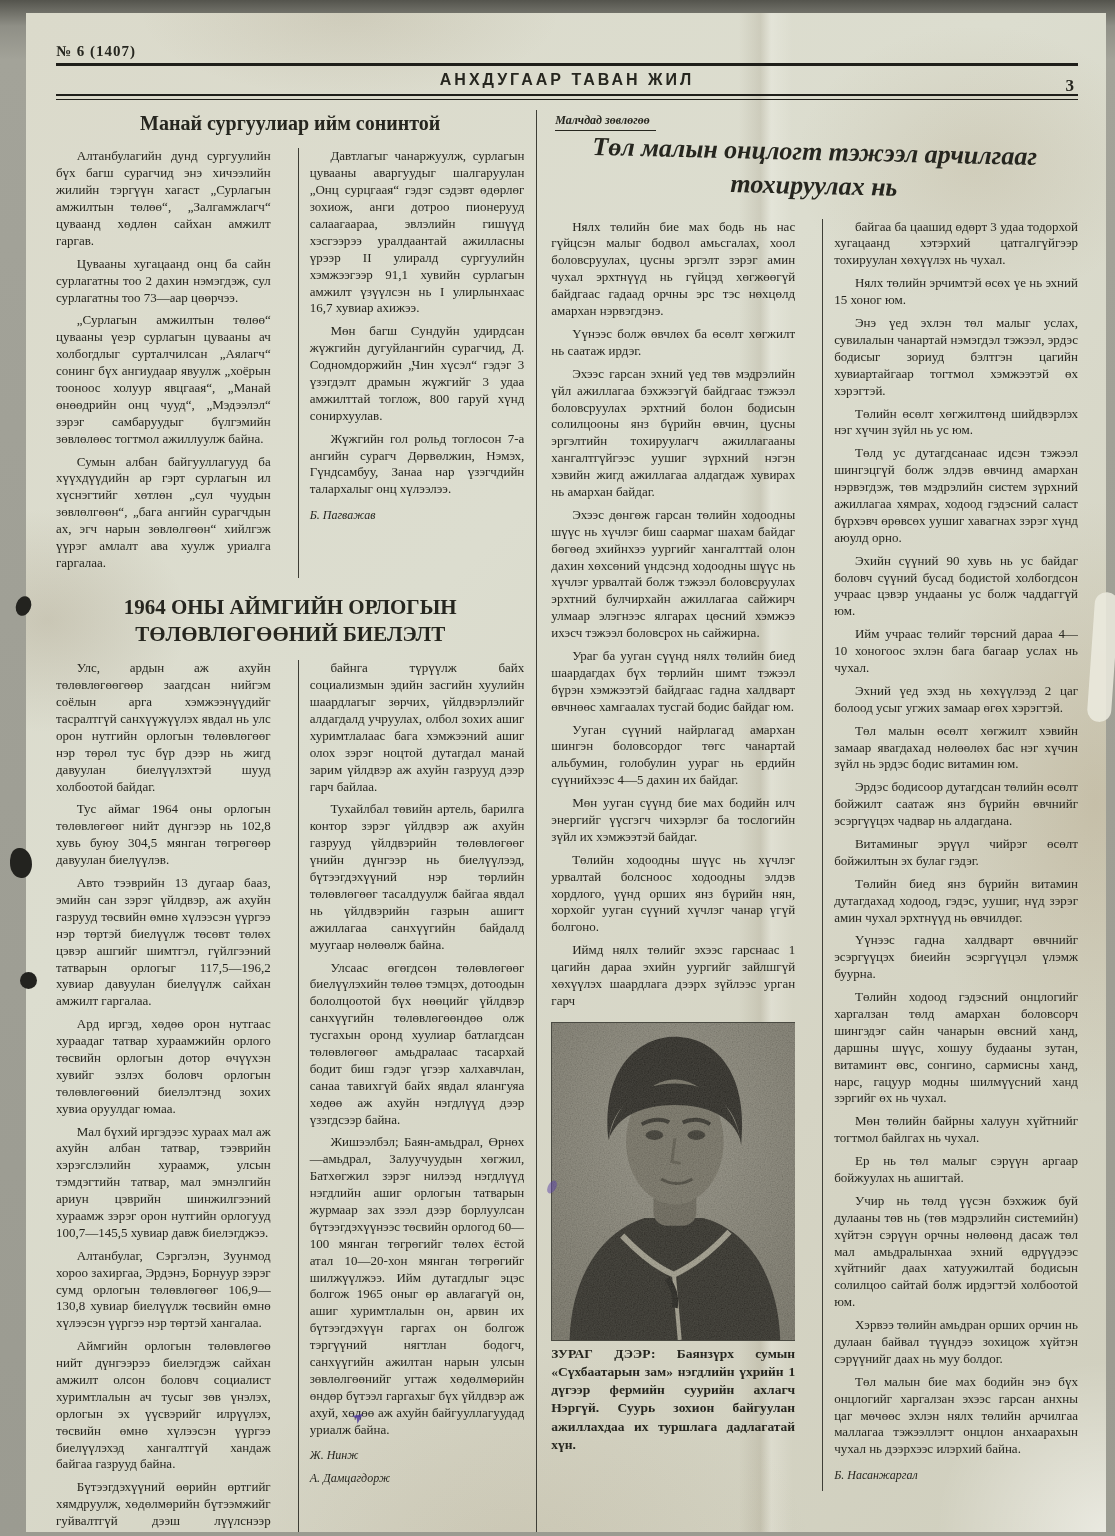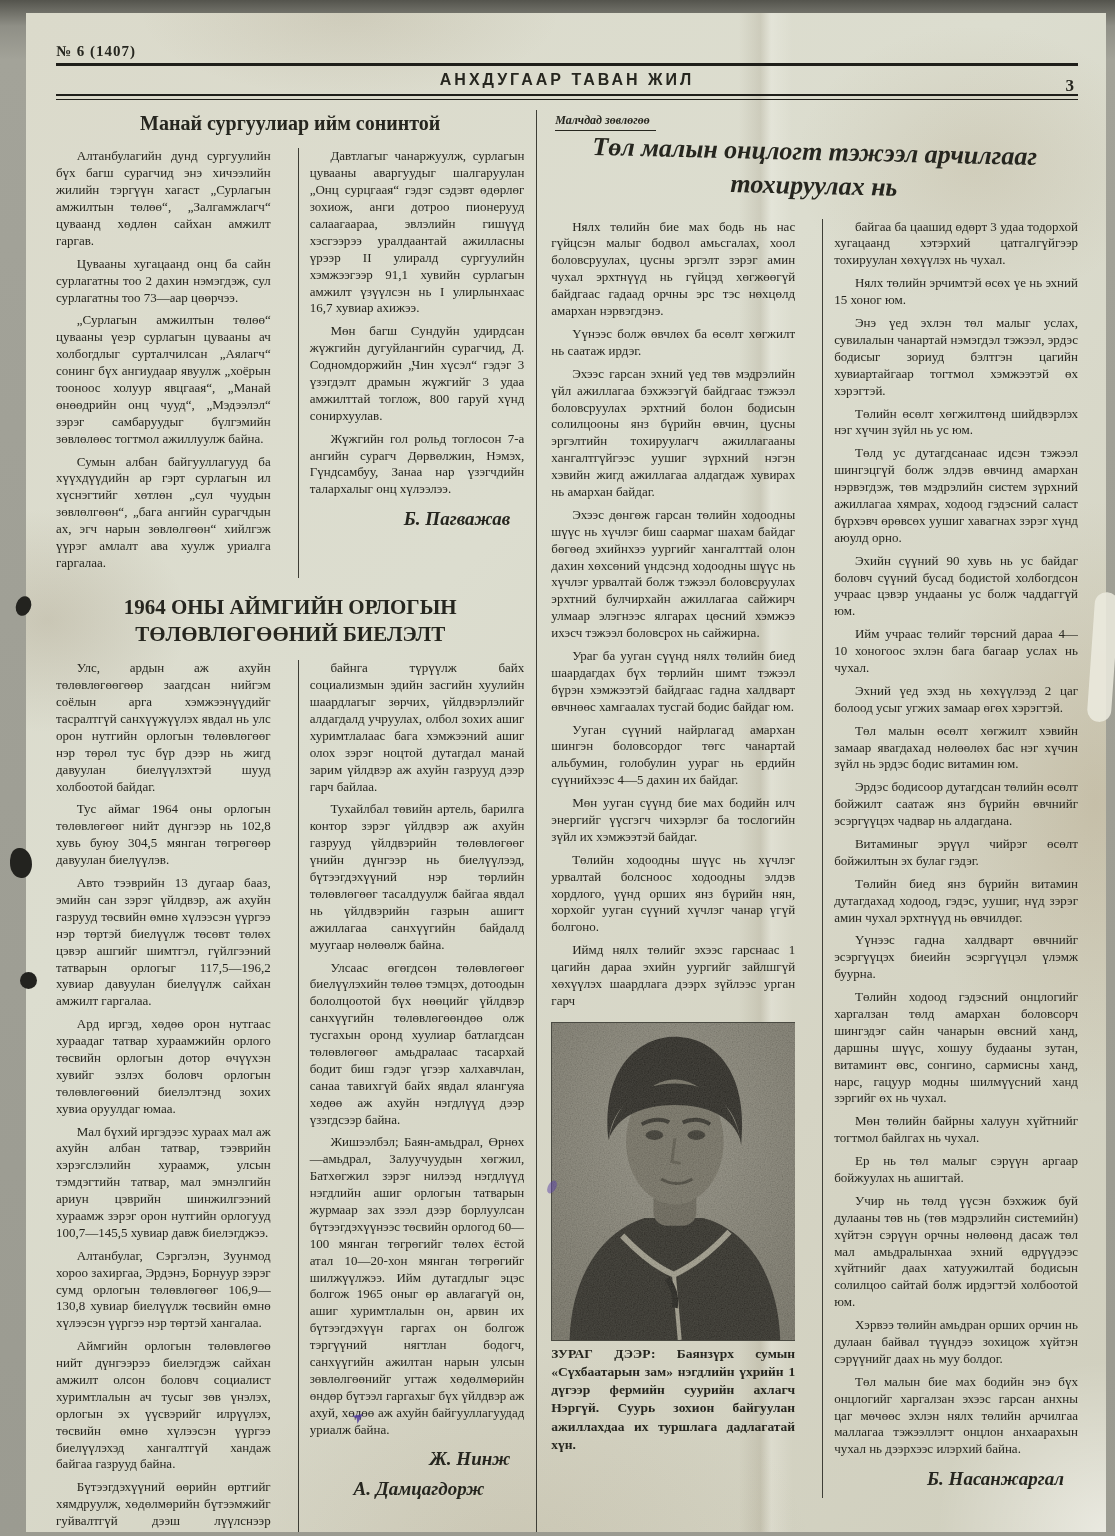--- a/index.html
+++ b/index.html
@@ -39,21 +39,21 @@
   .school-cols{min-height:398px;}
   
   .art-income{margin-top:16px;}
   .t-income{font-size:21px;line-height:1.3;font-weight:700;text-align:center;margin:4px 4px 12px;}
   
   .kicker{display:inline-block;font-style:italic;font-weight:700;font-size:12px;
           border-bottom:1px solid #26261f;padding:0 6px 2px 0;margin:0 0 2px 4px;}
   .t-advice{font-style:italic;font-weight:700;font-size:26px;line-height:1.3;text-align:center;
             transform:rotate(1.3deg);margin:2px 10px 16px;}
   
-  .byline{text-align:right;font-style:italic;font-weight:700;font-size:19px;margin:10px 14px 8px 0;}
+  .byline{font-style:italic;font-weight:400;font-size:12px;margin:10px 14px 8px 0;}
   .byline.second{margin-top:4px;margin-right:40px;}
   
   figure{margin:12px 0 6px;}
   .photo-frame{border:1px solid #4a4a42;display:block;width:100%;height:auto;}
   figcaption{font-weight:700;font-size:13.5px;line-height:1.35;text-align:justify;margin-top:4px;}
   
   .blemish{position:absolute;background:#23231f;border-radius:50%;}
   .b1{left:16px;top:596px;width:15px;height:20px;transform:rotate(20deg);}
   .b2{left:10px;top:848px;width:22px;height:30px;border-radius:45% 60% 50% 55%;}
   .b3{left:20px;top:972px;width:17px;height:17px;}

